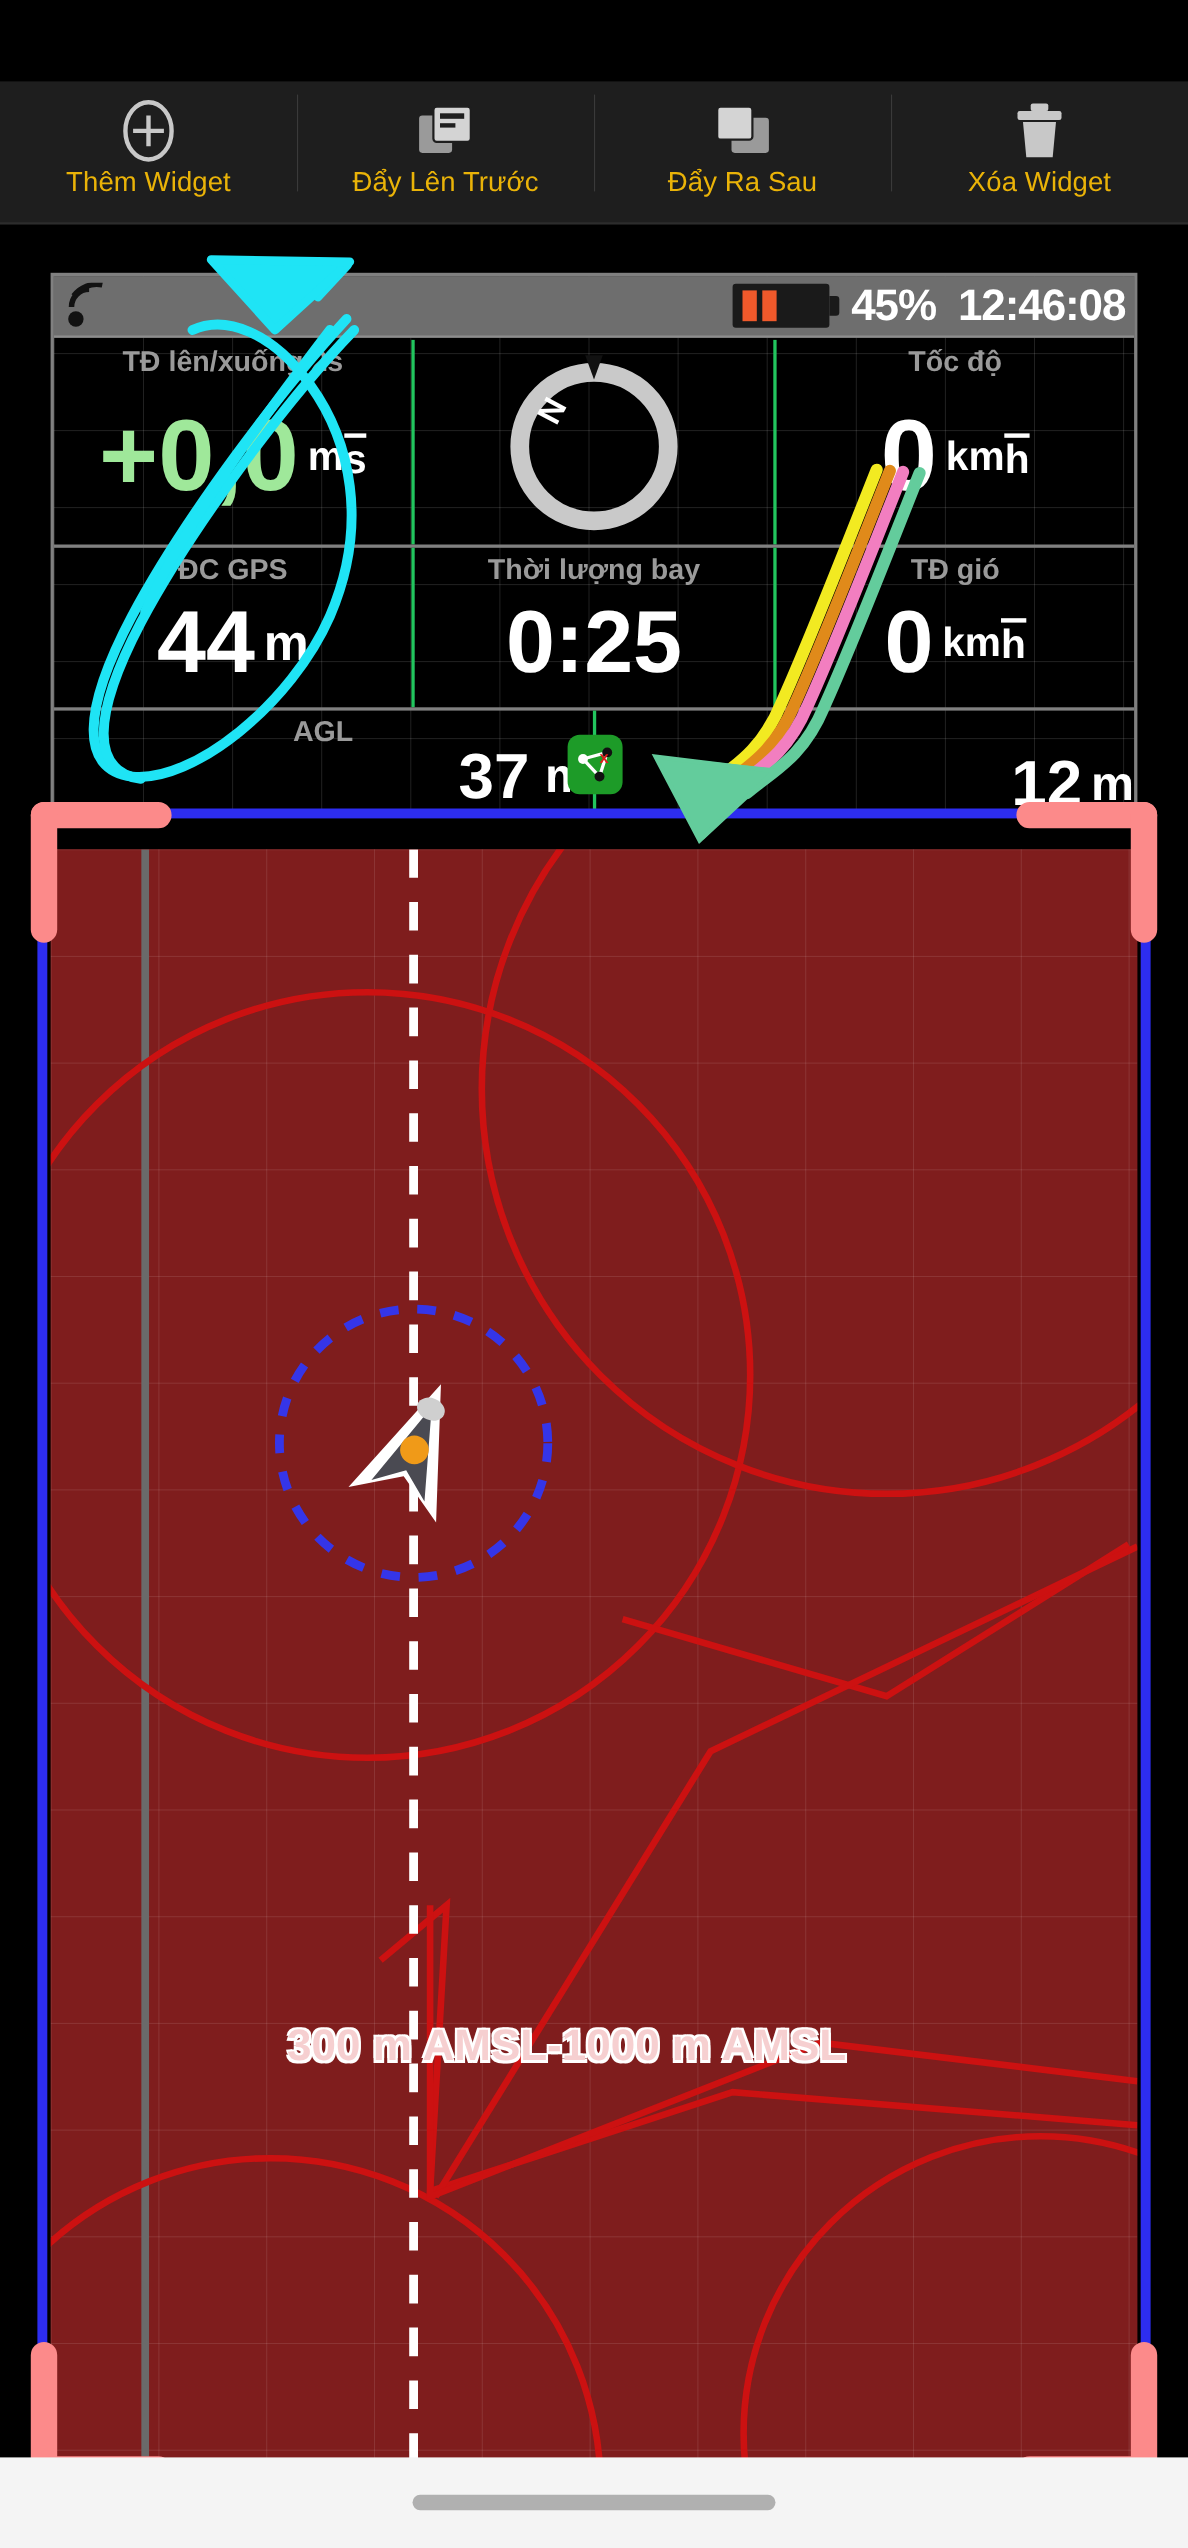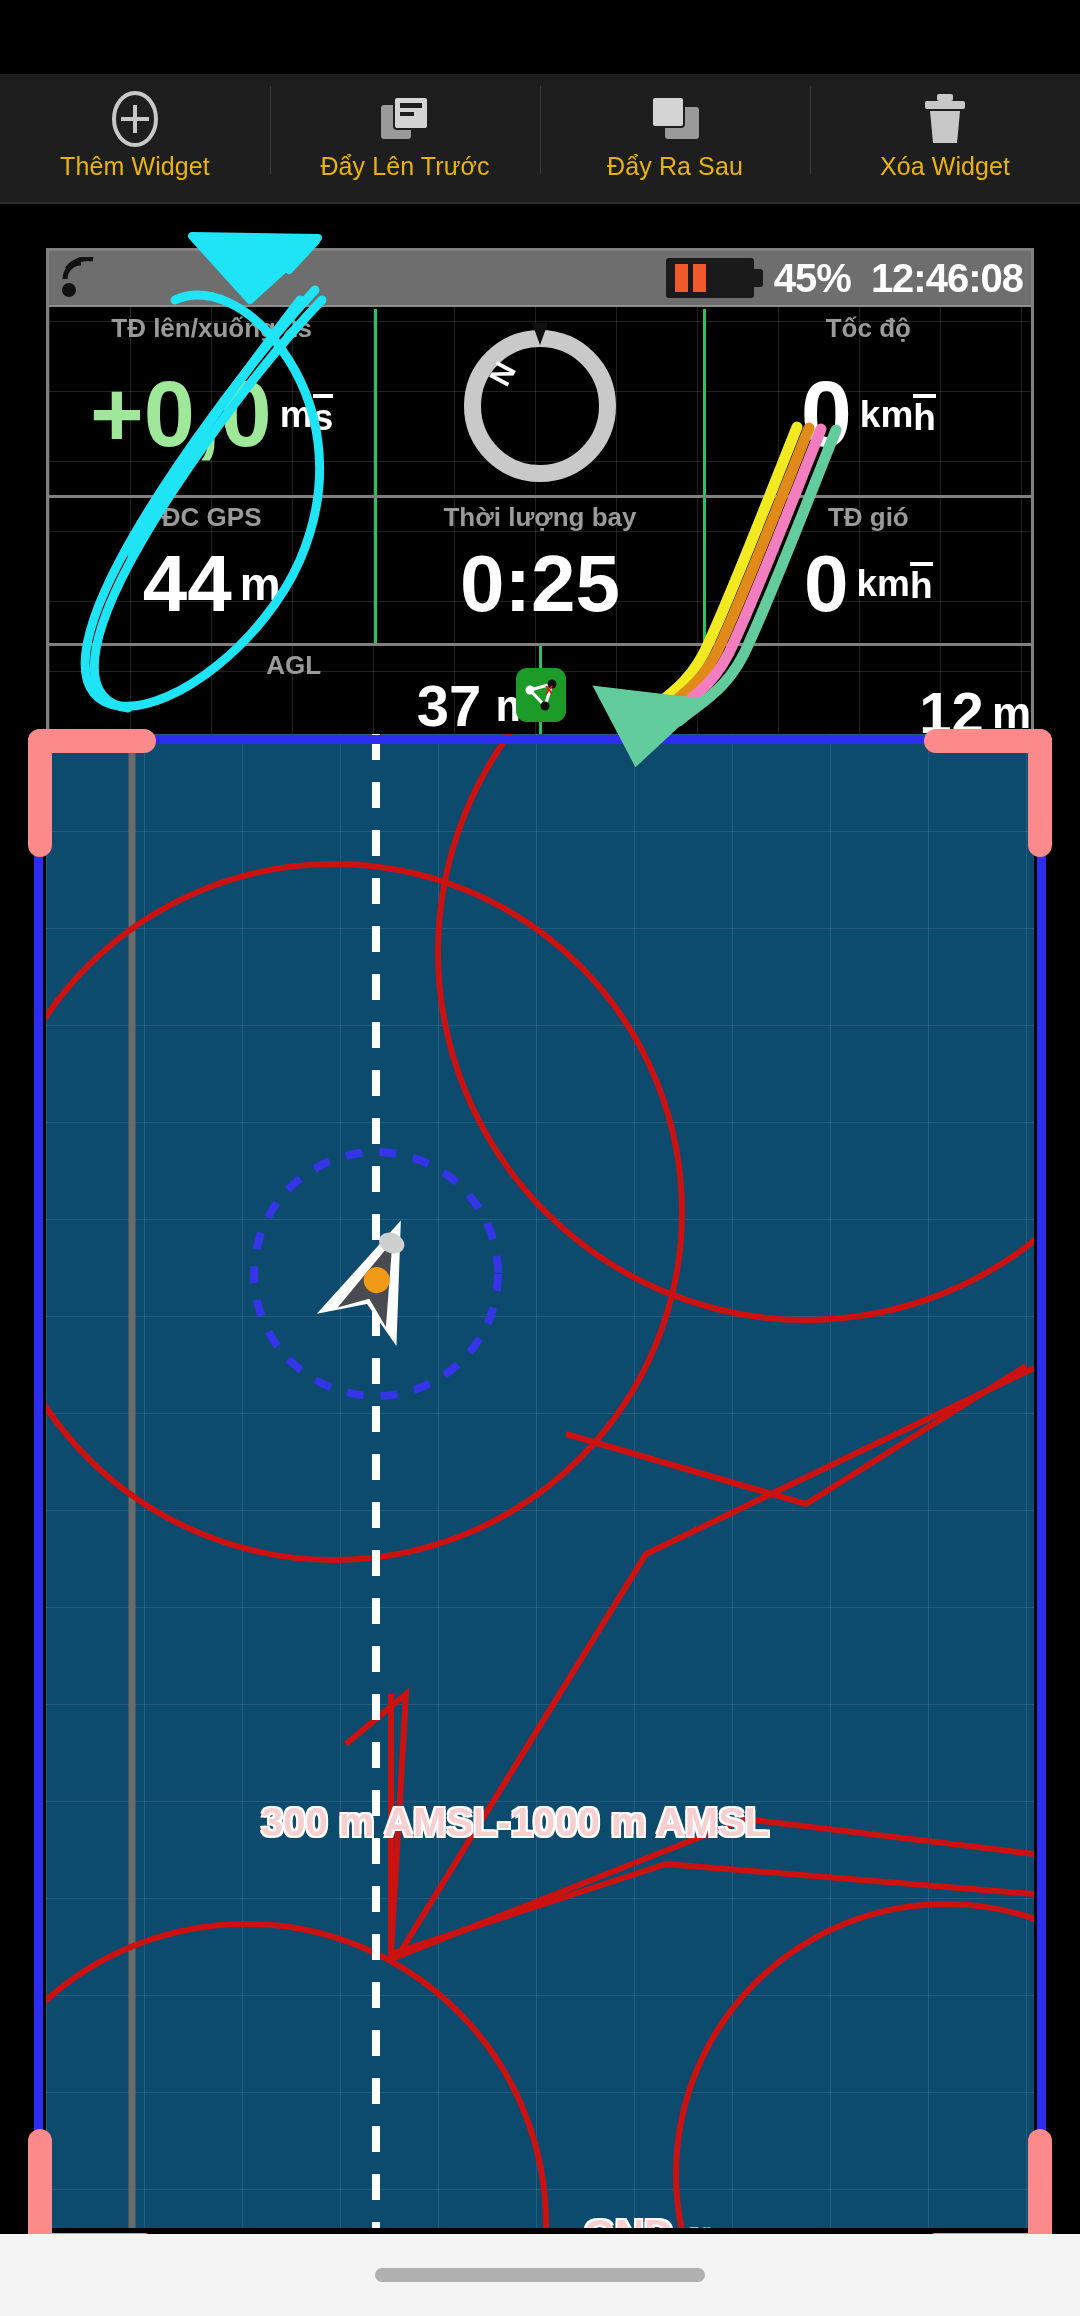--- a/index.html
+++ b/index.html
@@ -105,22 +105,22 @@
 
   .badge {
     width:50px; height:54px; border-radius:11px; display:inline-flex;
     align-items:center; justify-content:center; flex:0 0 auto;
   }
   .badge.green-b { background:#1d9b28; }
   .badge.orange-b { background:#c5571a; }
 
   
   .map {
-    position:absolute; left:46px; top:734px; width:988px; height:1494px;
-    background:#0c4a6e; overflow:hidden;
+    position:absolute; left:46px; top:772px; width:988px; height:1494px;
+    background:#7f1d1d; overflow:hidden;
   }
   .map-grid {
     position:absolute; inset:0;
     background-image:
       linear-gradient(to right, rgba(255,255,255,.10) 1px, transparent 1px),
       linear-gradient(to bottom, rgba(255,255,255,.10) 1px, transparent 1px);
     background-size: 98px 97px;
   }
   .map-svg { position:absolute; inset:0; }
 

